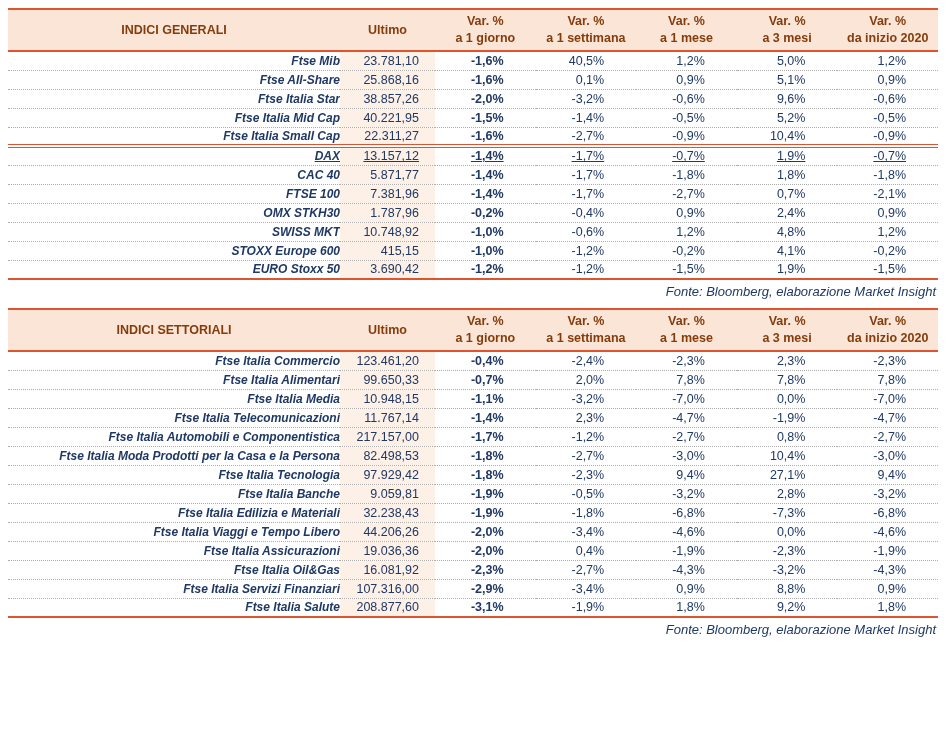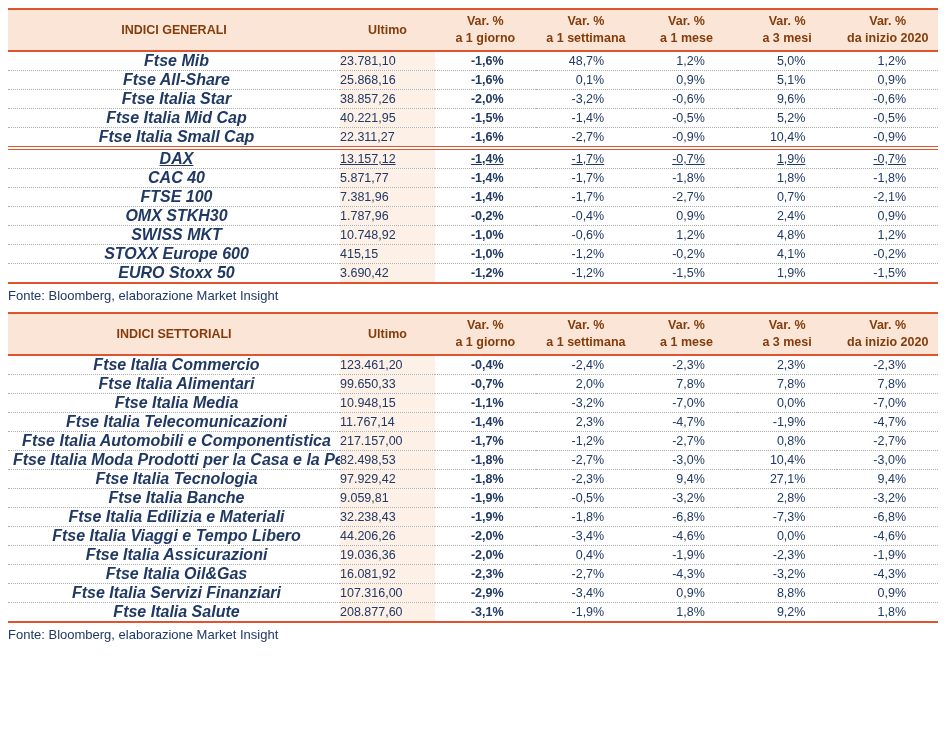--- a/index.html
+++ b/index.html
@@ -37,38 +37,41 @@
     vertical-align:middle;
     border-bottom:1px dotted var(--dotted);
     color:var(--text-navy);
     padding:0;
     white-space:nowrap;
     overflow:hidden;
   }
   td.name-col{
     font-weight:bold;
     font-style:italic;
-    font-size:16px;
+    font-size:12px;
     padding-left:5px;
-    text-align:center;
+    text-align:right;
   }
   td.ultimo-col{
+    text-align:right;
     padding-right:16px;
     background:var(--ultimo-bg);
     margin-top:35px;
   }
   td.var-col{
     text-align:right;
     padding-right:32px;
   }
   td.bold{font-weight:bold;}
   tbody tr:last-child td{border-bottom:2px solid var(--accent-red);}
   tr.group-start td{border-top:4px double var(--accent-red);text-decoration:underline;}
   .source{
     width:930px;
+    text-align:right;
+    font-style:italic;
     font-size:13px;
     color:var(--text-navy);
     padding:4px 2px 9px 0;
   }
 </style>
 </head>
 <body>
 
 <div class="page">
 
@@ -109,21 +112,21 @@
               <div>Var. %</div>
               <div>da inizio 2020</div>
             </th>
           </tr>
         </thead>
       <tbody>
           <tr>
             <td class="name-col">Ftse Mib</td>
             <td class="ultimo-col">23.781,10</td>
             <td class="var-col bold">-1,6%</td>
-            <td class="var-col">48,7%</td>
+            <td class="var-col">40,5%</td>
             <td class="var-col">1,2%</td>
             <td class="var-col">5,0%</td>
             <td class="var-col">1,2%</td>
           </tr>
           <tr>
             <td class="name-col">Ftse All-Share</td>
             <td class="ultimo-col">25.868,16</td>
             <td class="var-col bold">-1,6%</td>
             <td class="var-col">0,1%</td>
             <td class="var-col">0,9%</td>

